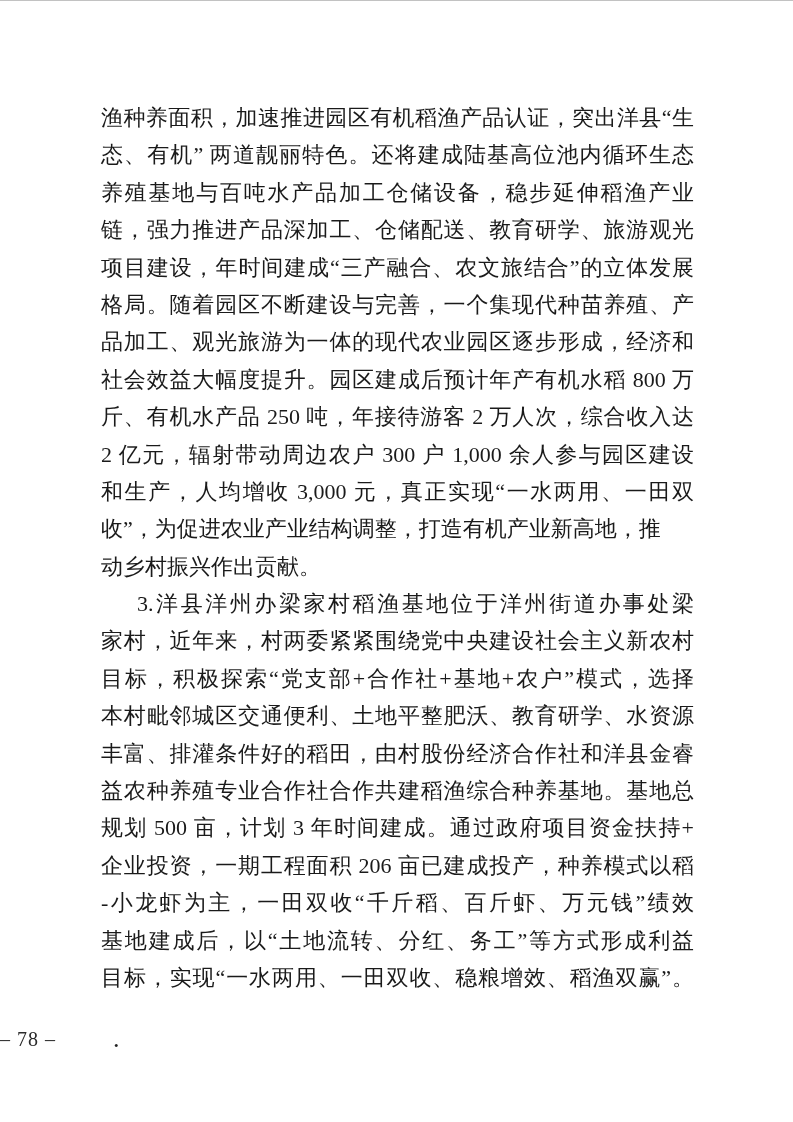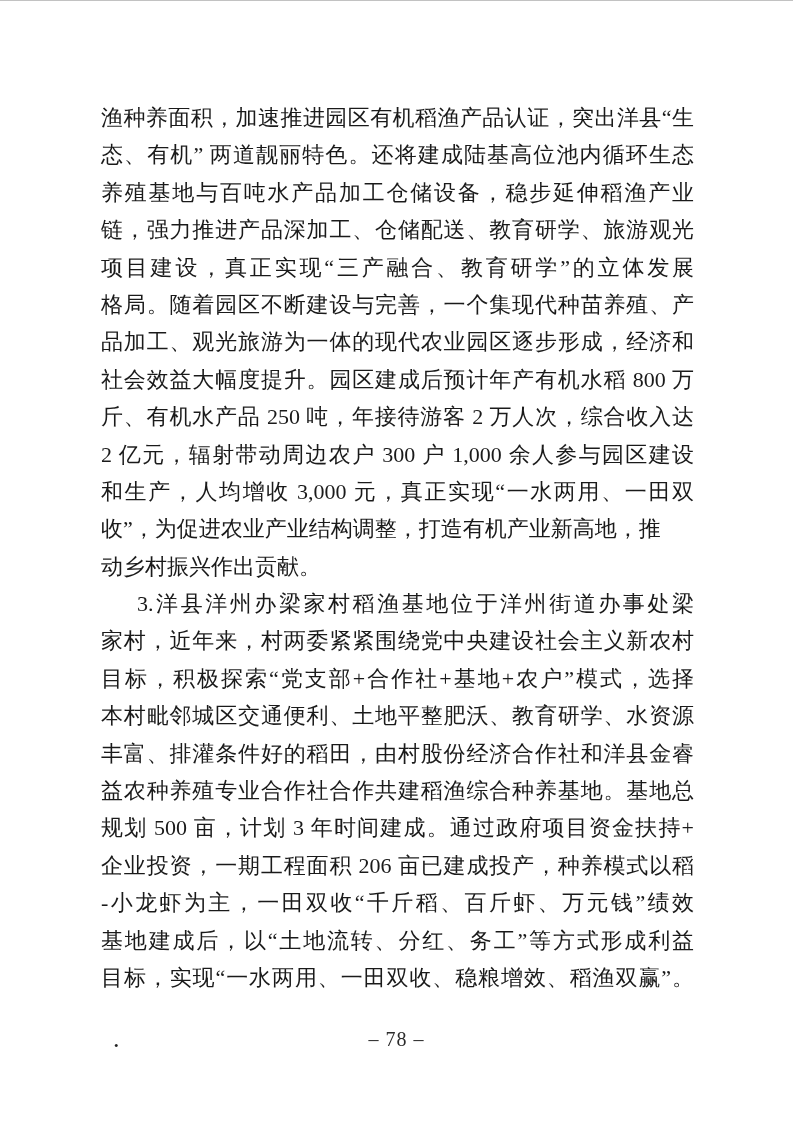--- a/index.html
+++ b/index.html
@@ -47,21 +47,21 @@
     text-align-last: left;
   }
   .line.indent {
     text-indent: 36px;
   }
   .footer {
     position: absolute;
     top: 1028px;
     left: 0;
     width: 793px;
-    text-align: center;
+    text-align: left;
     font-size: 20px;
     color: #2b2b2b;
     letter-spacing: 1px;
   }
   .stray-dot {
     position: absolute;
     left: 113px;
     top: 1026px;
     font-size: 26px;
     color: #222222;
@@ -73,21 +73,21 @@
 
 <div class="page">
 
   <div class="scan-edge"></div>
 
   <main class="text-block">
     <div class="line">渔种养面积，加速推进园区有机稻渔产品认证，突出洋县“生</div>
     <div class="line">态、有机” 两道靓丽特色。还将建成陆基高位池内循环生态</div>
     <div class="line">养殖基地与百吨水产品加工仓储设备，稳步延伸稻渔产业</div>
     <div class="line">链，强力推进产品深加工、仓储配送、教育研学、旅游观光</div>
-    <div class="line">项目建设，真正实现“三产融合、教育研学”的立体发展</div>
+    <div class="line">项目建设，年时间建成“三产融合、农文旅结合”的立体发展</div>
     <div class="line">格局。随着园区不断建设与完善，一个集现代种苗养殖、产</div>
     <div class="line">品加工、观光旅游为一体的现代农业园区逐步形成，经济和</div>
     <div class="line">社会效益大幅度提升。园区建成后预计年产有机水稻 800 万</div>
     <div class="line">斤、有机水产品 250 吨，年接待游客 2 万人次，综合收入达</div>
     <div class="line">2 亿元，辐射带动周边农户 300 户 1,000 余人参与园区建设</div>
     <div class="line">和生产，人均增收 3,000 元，真正实现“一水两用、一田双</div>
     <div class="line para-end">收”，为促进农业产业结构调整，打造有机产业新高地，推</div>
     <div class="line para-end">动乡村振兴作出贡献。</div>
     <div class="line indent">3.洋县洋州办梁家村稻渔基地位于洋州街道办事处梁</div>
     <div class="line">家村，近年来，村两委紧紧围绕党中央建设社会主义新农村</div>

